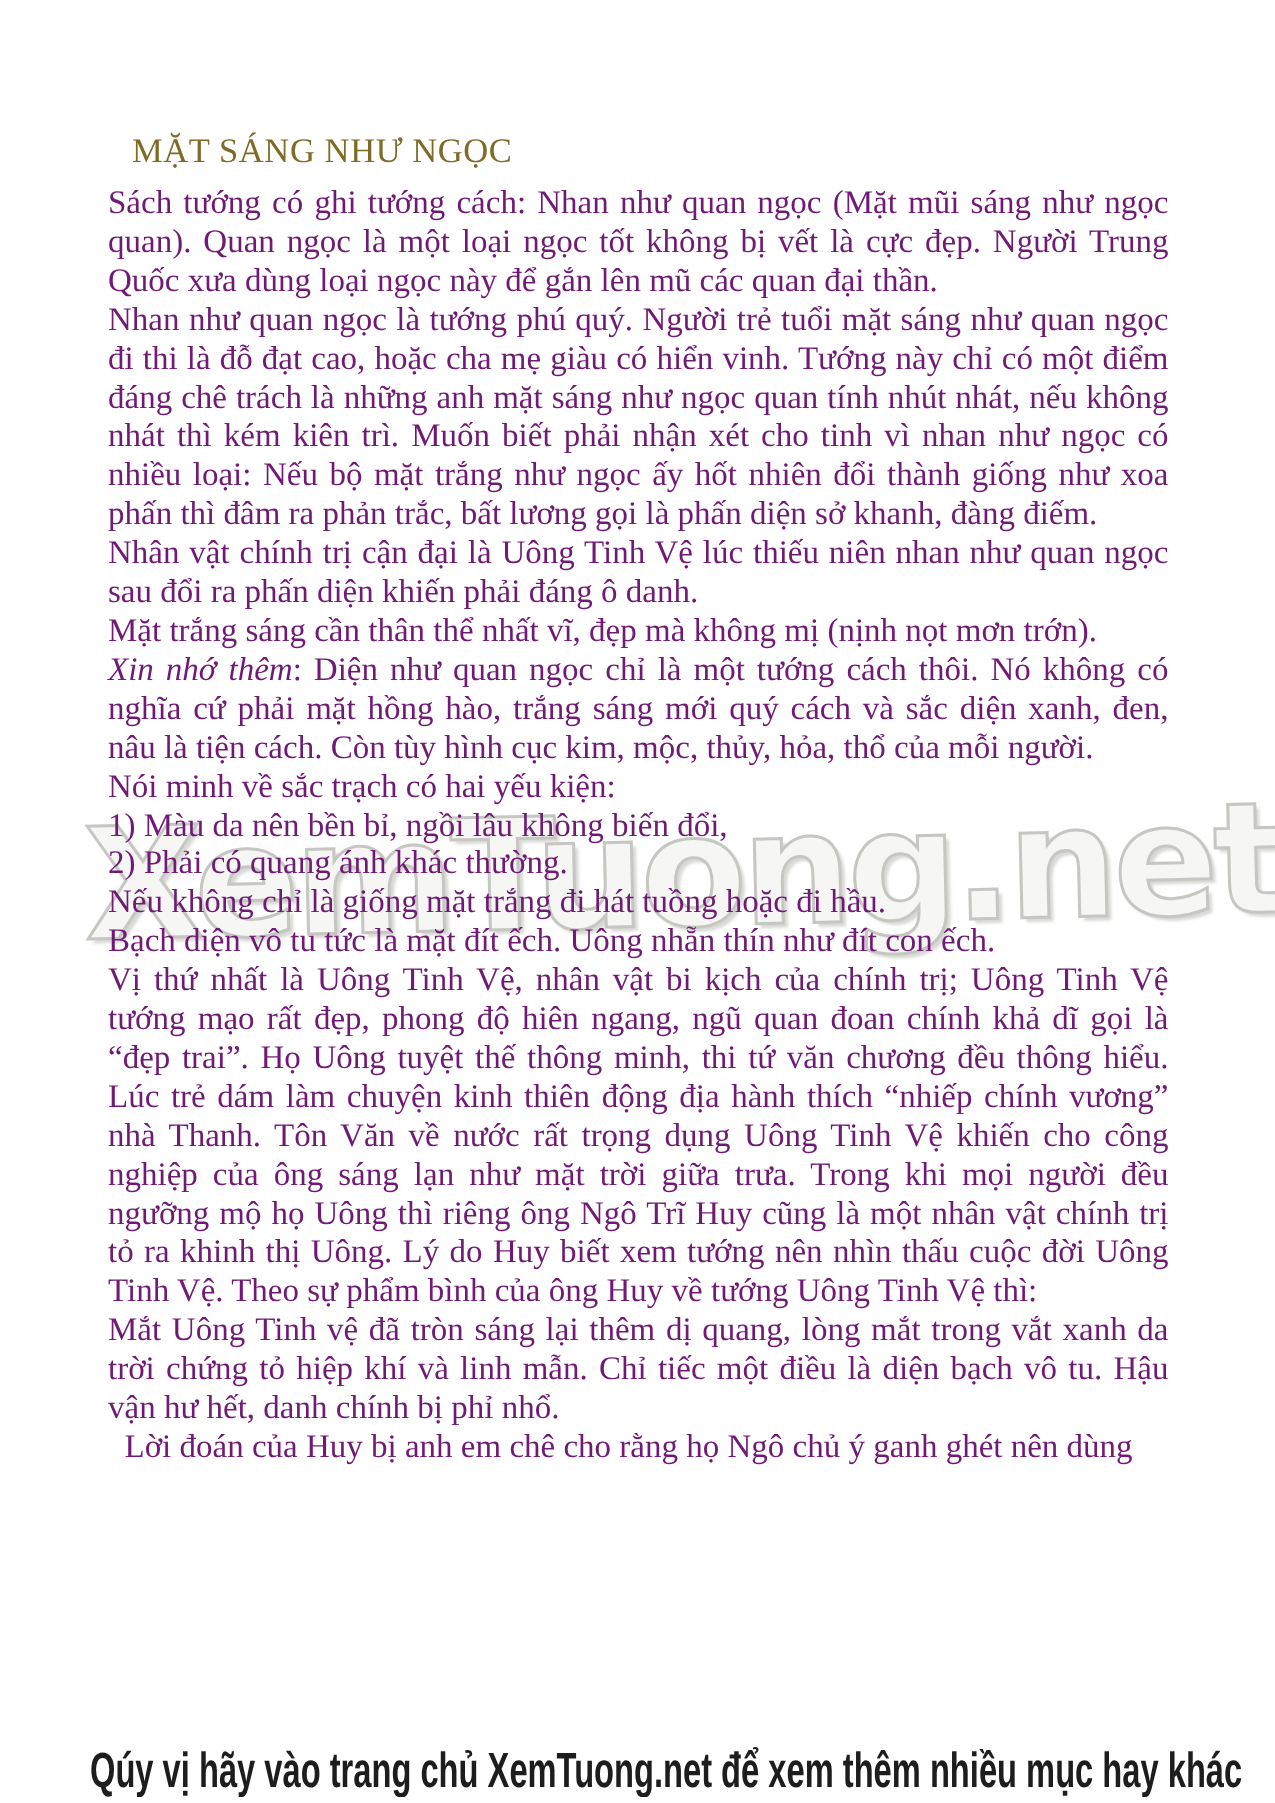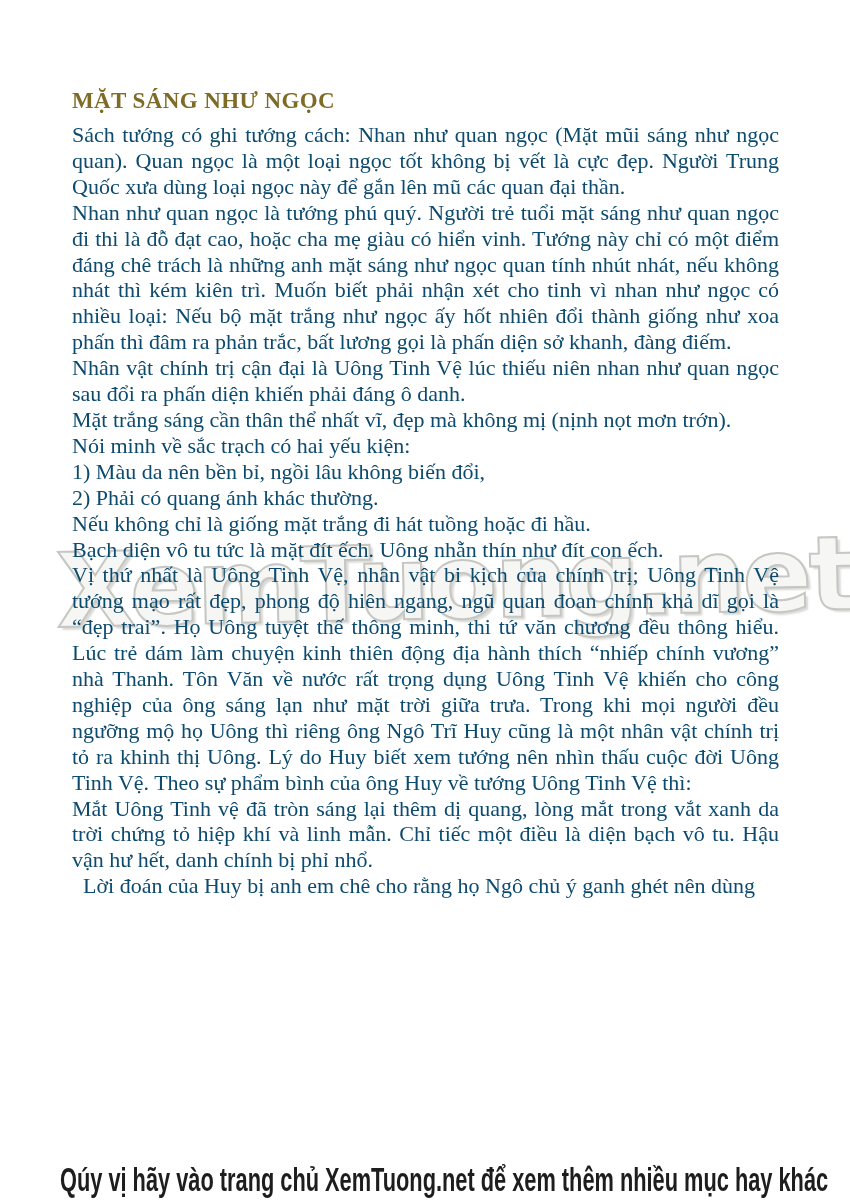--- a/index.html
+++ b/index.html
@@ -5,23 +5,23 @@
   html,body { margin:0; padding:0; }
   body {
     width:850px; height:1202px;
     background:#ffffff;
     position:relative;
     overflow:hidden;
     font-family:"Liberation Serif", serif;
   }
   .page-title {
     position:absolute;
-    left:72px; top:73px;
+    left:88px; top:73px;
     font-size:23px;
-    font-weight:700;
+    font-weight:400;
     letter-spacing:0.4px;
     white-space:nowrap;
     z-index:2;
   }
   .watermark {
     position:absolute;
     left:56px; top:540px;
     font-family:"DejaVu Sans", sans-serif;
     font-weight:700;
     font-size:103px;
@@ -61,25 +61,26 @@
     transform-origin:0 0;
   }
 </style>
 </head>
 <body>
 
 <h1 class="page-title" style="color: rgb(125, 107, 38);">MẶT SÁNG NHƯ NGỌC</h1>
 
 <div class="watermark" style="-webkit-text-stroke: 2px rgb(198, 198, 194);">XemTuong.net</div>
 
-<div class="content" style="color: #0c4a6e;">
+<div class="content" style="color: #701a75;">
     <p>Sách tướng có ghi tướng cách: Nhan như quan ngọc (Mặt mũi sáng như ngọc quan). Quan ngọc là một loại ngọc tốt không bị vết là cực đẹp. Người Trung Quốc xưa dùng loại ngọc này để gắn lên mũ các quan đại thần.</p>
     <p>Nhan như quan ngọc là tướng phú quý. Người trẻ tuổi mặt sáng như quan ngọc đi thi là đỗ đạt cao, hoặc cha mẹ giàu có hiển vinh. Tướng này chỉ có một điểm đáng chê trách là những anh mặt sáng như ngọc quan tính nhút nhát, nếu không nhát thì kém kiên trì. Muốn biết phải nhận xét cho tinh vì nhan như ngọc có nhiều loại: Nếu bộ mặt trắng như ngọc ấy hốt nhiên đổi thành giống như xoa phấn thì đâm ra phản trắc, bất lương gọi là phấn diện sở khanh, đàng điếm.</p>
     <p>Nhân vật chính trị cận đại là Uông Tinh Vệ lúc thiếu niên nhan như quan ngọc sau đổi ra phấn diện khiến phải đáng ô danh.</p>
     <p>Mặt trắng sáng cần thân thể nhất vĩ, đẹp mà không mị (nịnh nọt mơn trớn).</p>
+    <p><i>Xin nhớ thêm</i>: Diện như quan ngọc chỉ là một tướng cách thôi. Nó không có nghĩa cứ phải mặt hồng hào, trắng sáng mới quý cách và sắc diện xanh, đen, nâu là tiện cách. Còn tùy hình cục kim, mộc, thủy, hỏa, thổ của mỗi người.</p>
     <p>Nói minh về sắc trạch có hai yếu kiện:</p>
     <p>1) Màu da nên bền bỉ, ngồi lâu không biến đổi,</p>
     <p>2) Phải có quang ánh khác thường.</p>
     <p>Nếu không chỉ là giống mặt trắng đi hát tuồng hoặc đi hầu.</p>
     <p>Bạch diện vô tu tức là mặt đít ếch. Uông nhẵn thín như đít con ếch.</p>
     <p>Vị thứ nhất là Uông Tinh Vệ, nhân vật bi kịch của chính trị; Uông Tinh Vệ tướng mạo rất đẹp, phong độ hiên ngang, ngũ quan đoan chính khả dĩ gọi là “đẹp trai”. Họ Uông tuyệt thế thông minh, thi tứ văn chương đều thông hiểu. Lúc trẻ dám làm chuyện kinh thiên động địa hành thích “nhiếp chính vương” nhà Thanh. Tôn Văn về nước rất trọng dụng Uông Tinh Vệ khiến cho công nghiệp của ông sáng lạn như mặt trời giữa trưa. Trong khi mọi người đều ngưỡng mộ họ Uông thì riêng ông Ngô Trĩ Huy cũng là một nhân vật chính trị tỏ ra khinh thị Uông. Lý do Huy biết xem tướng nên nhìn thấu cuộc đời Uông Tinh Vệ. Theo sự phẩm bình của ông Huy về tướng Uông Tinh Vệ thì:</p>
     <p>Mắt Uông Tinh vệ đã tròn sáng lại thêm dị quang, lòng mắt trong vắt xanh da trời chứng tỏ hiệp khí và linh mẫn. Chỉ tiếc một điều là diện bạch vô tu. Hậu vận hư hết, danh chính bị phỉ nhổ.</p>
     <p class="indent">Lời đoán của Huy bị anh em chê cho rằng họ Ngô chủ ý ganh ghét nên dùng</p>
   </div>
 

